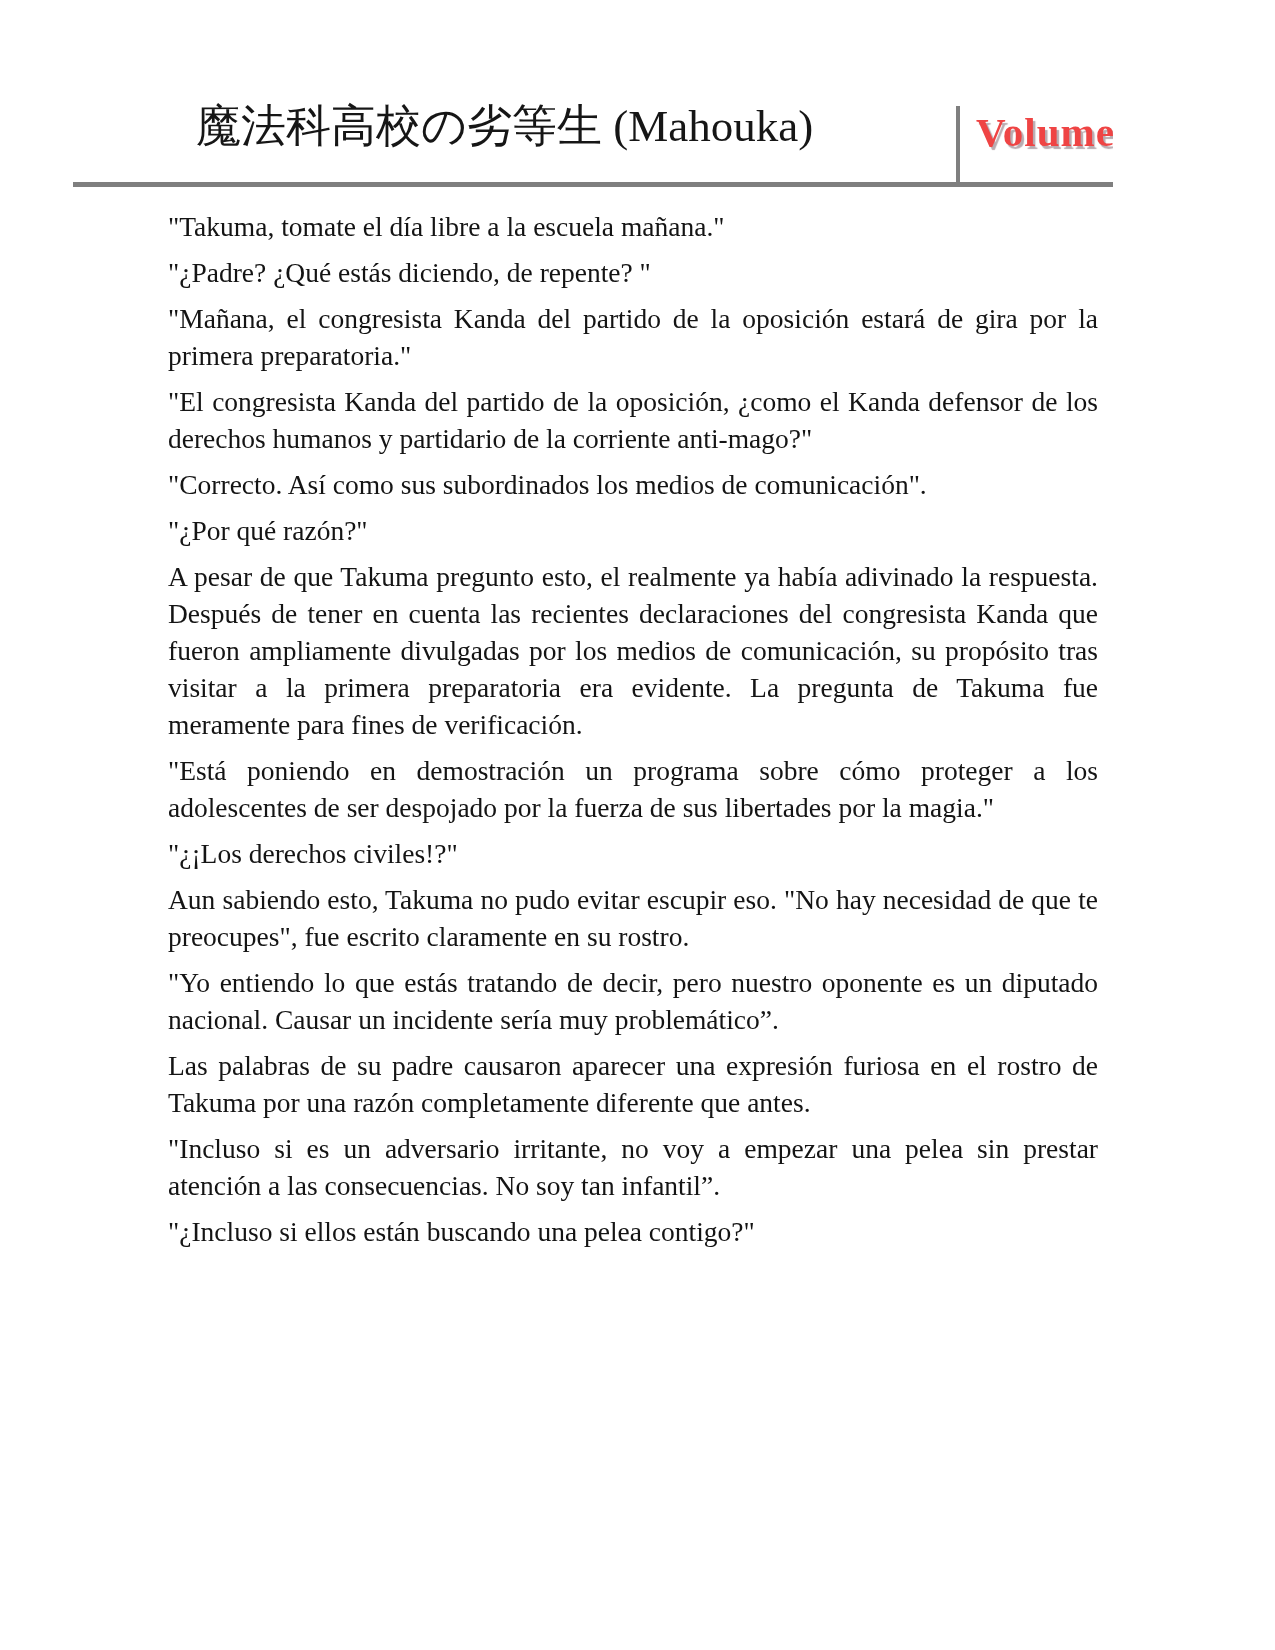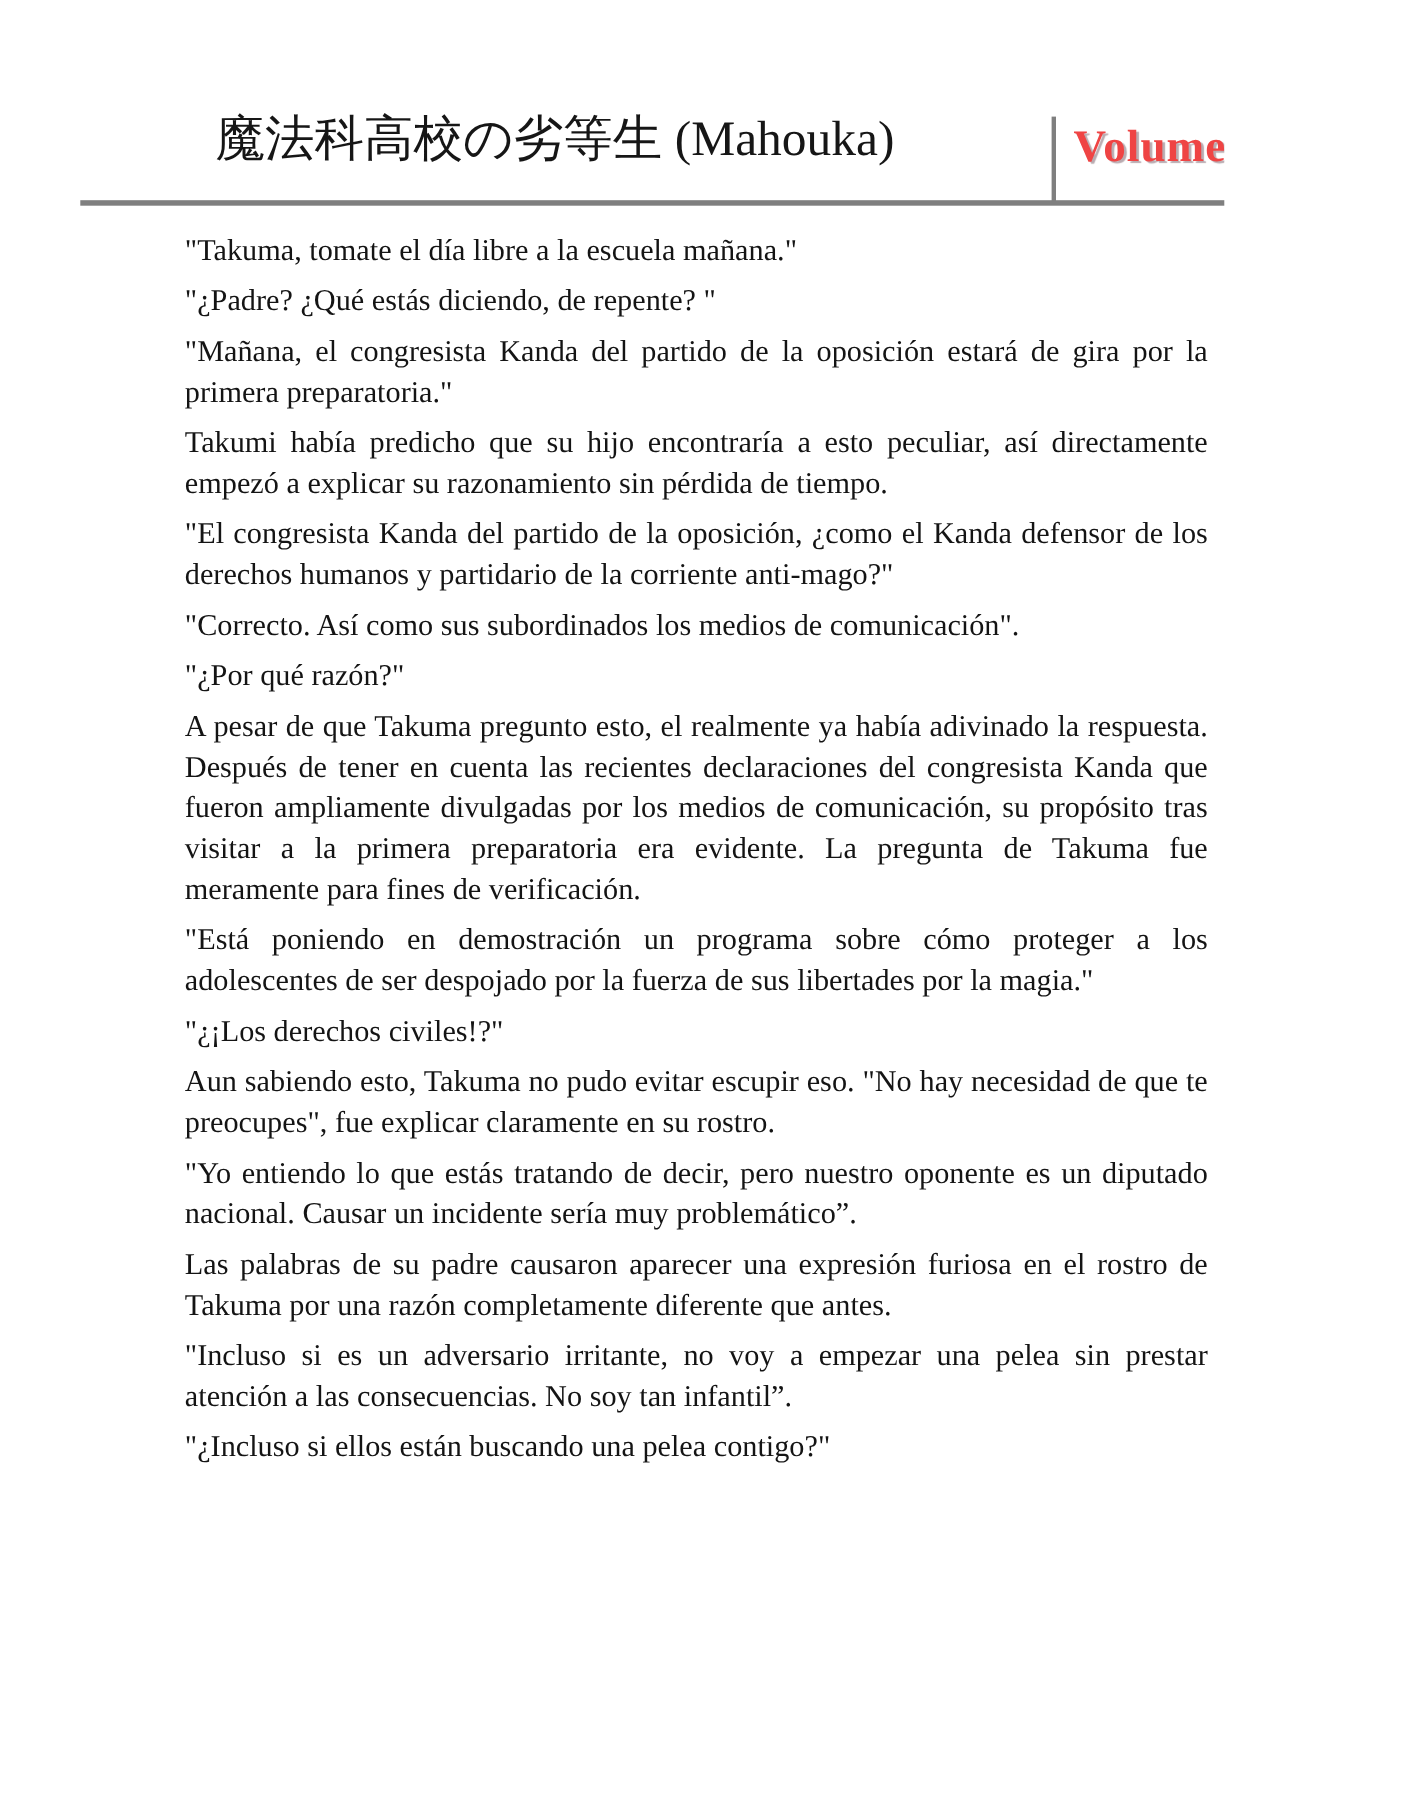--- a/index.html
+++ b/index.html
@@ -108,28 +108,27 @@
     </div>
     <div class="header-vbar"></div>
     <div class="volume-label">Volumen 12</div>
     <div class="header-rule"></div>
   </div>
 
   <div class="content">
     <p>"Takuma, tomate el día libre a la escuela mañana."</p>
     <p>"¿Padre? ¿Qué estás diciendo, de repente? "</p>
     <p>"Mañana, el congresista Kanda del partido de la oposición estará de gira por la primera preparatoria."</p>
-    <p>Takumi había predicho que su hijo encontraría a esto peculiar, así directamente empezó a explicar su razonamiento sin pérdida de tiempo.</p>
     <p>"El congresista Kanda del partido de la oposición, ¿como el Kanda defensor de los derechos humanos y partidario de la corriente anti-mago?"</p>
     <p>"Correcto. Así como sus subordinados los medios de comunicación".</p>
     <p>"¿Por qué razón?"</p>
     <p>A pesar de que Takuma pregunto esto, el realmente ya había adivinado la respuesta. Después de tener en cuenta las recientes declaraciones del congresista Kanda que fueron ampliamente divulgadas por los medios de comunicación, su propósito tras visitar a la primera preparatoria era evidente. La pregunta de Takuma fue meramente para fines de verificación.</p>
     <p>"Está poniendo en demostración un programa sobre cómo proteger a los adolescentes de ser despojado por la fuerza de sus libertades por la magia."</p>
     <p>"¿¡Los derechos civiles!?"</p>
-    <p>Aun sabiendo esto, Takuma no pudo evitar escupir eso. "No hay necesidad de que te preocupes", fue explicar claramente en su rostro.</p>
+    <p>Aun sabiendo esto, Takuma no pudo evitar escupir eso. "No hay necesidad de que te preocupes", fue escrito claramente en su rostro.</p>
     <p>"Yo entiendo lo que estás tratando de decir, pero nuestro oponente es un diputado nacional. Causar un incidente sería muy problemático”.</p>
     <p>Las palabras de su padre causaron aparecer una expresión furiosa en el rostro de Takuma por una razón completamente diferente que antes.</p>
     <p>"Incluso si es un adversario irritante, no voy a empezar una pelea sin prestar atención a las consecuencias. No soy tan infantil”.</p>
     <p>"¿Incluso si ellos están buscando una pelea contigo?"</p>
   </div>
 
   <div class="page-number">405</div>
 
 </div>
 

